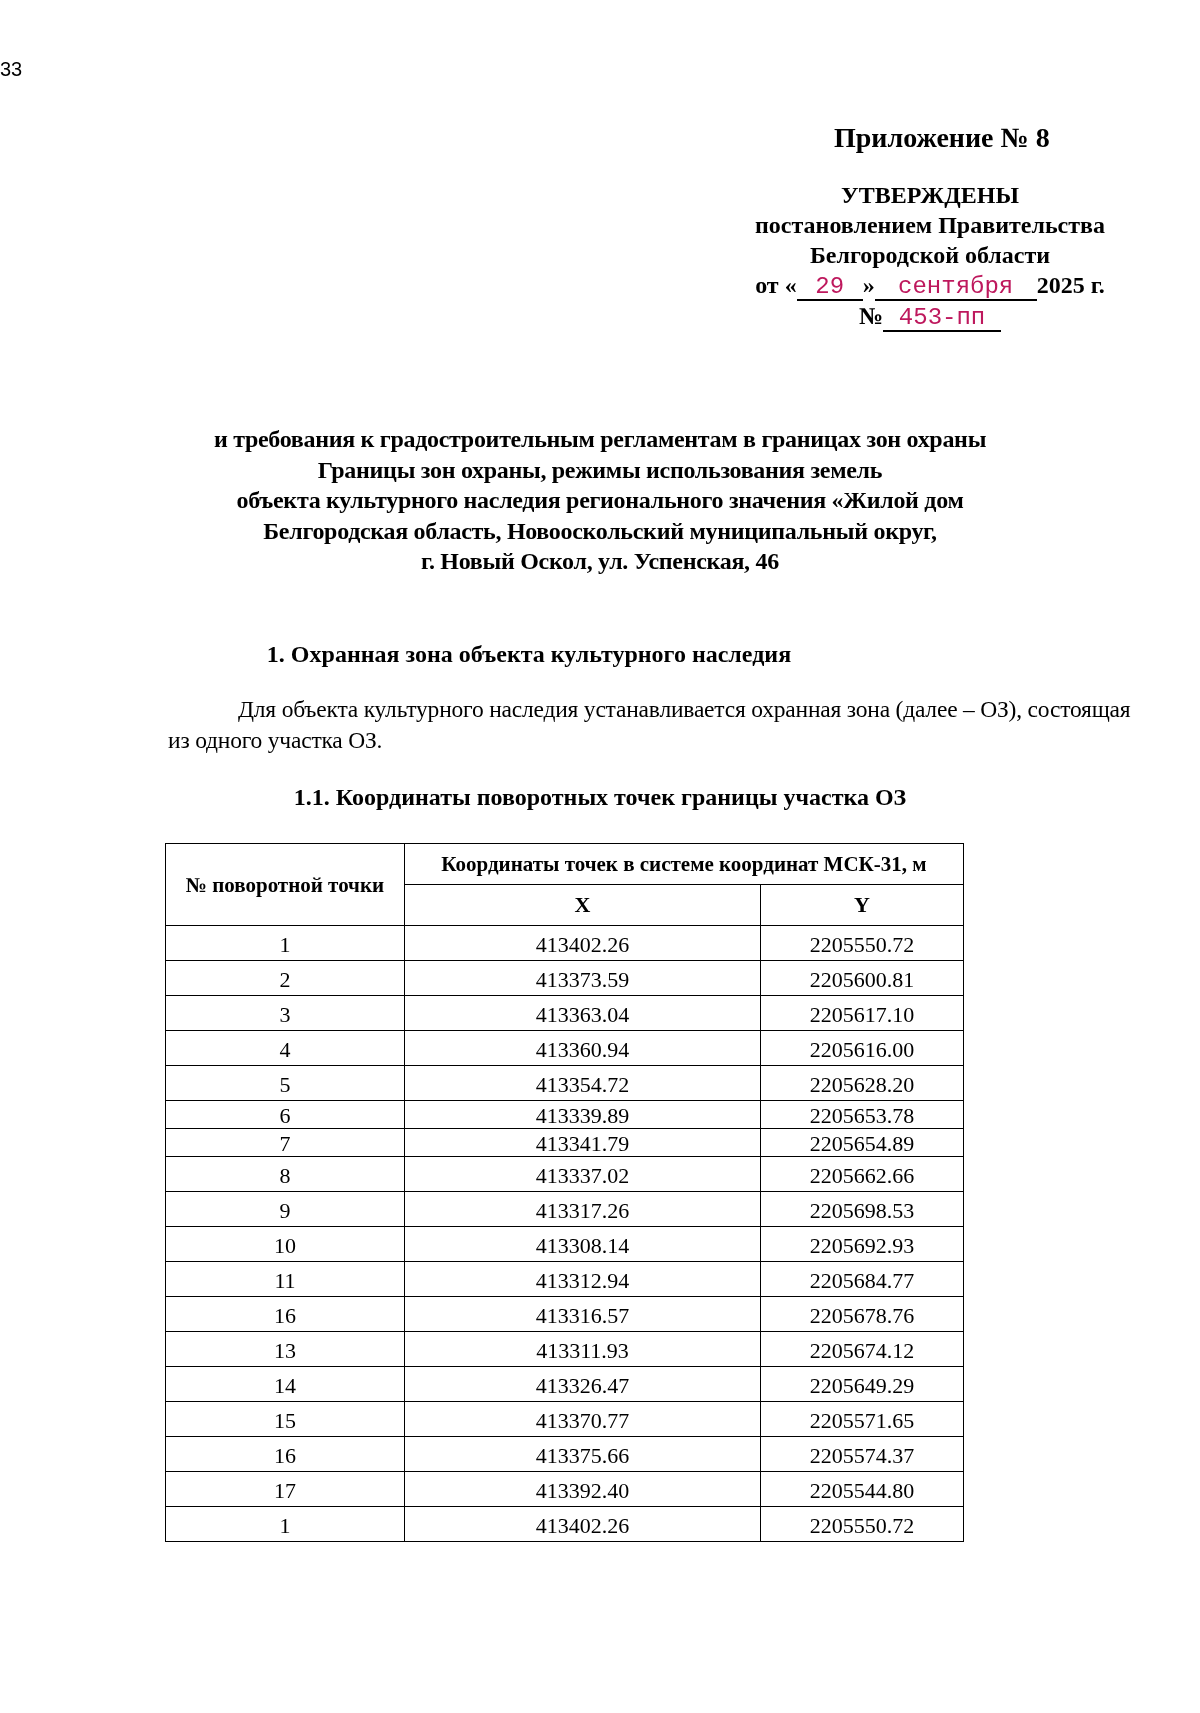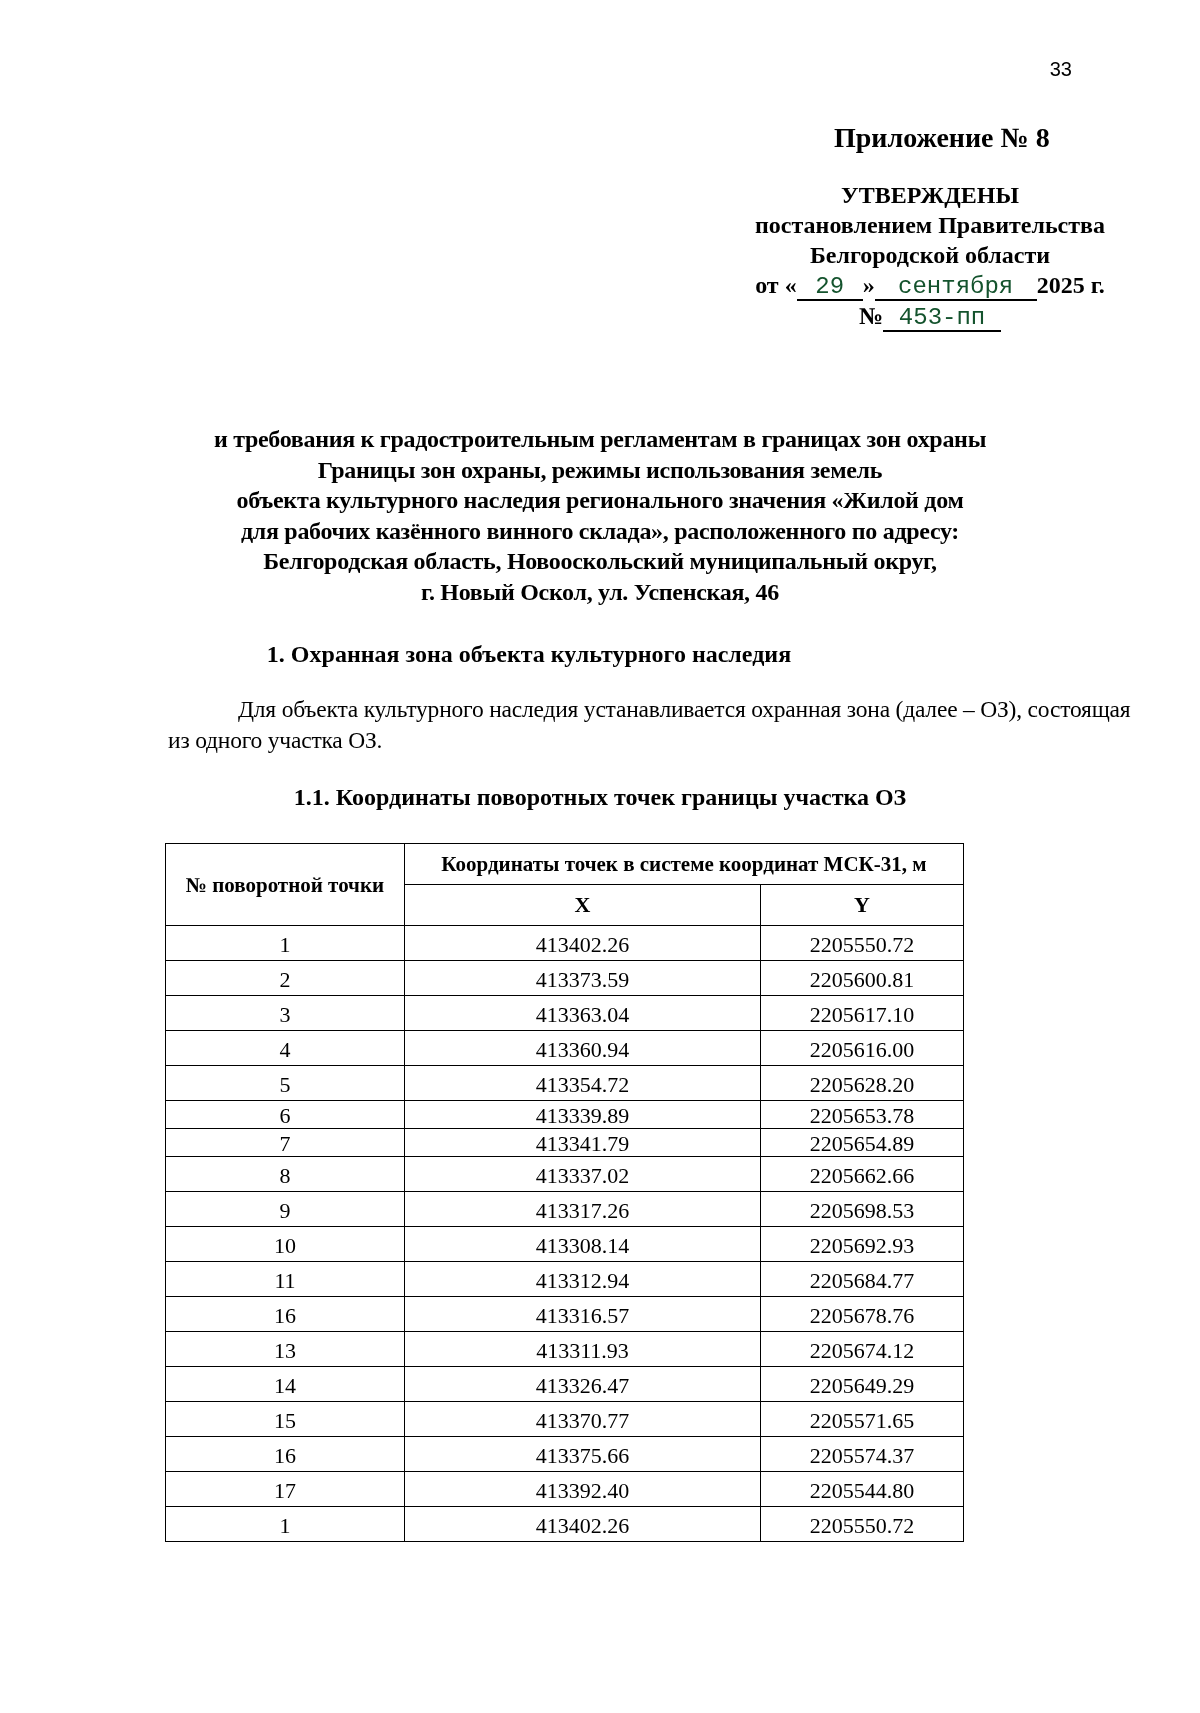--- a/index.html
+++ b/index.html
@@ -13,21 +13,21 @@
       position: relative;
       overflow: hidden;
       color: #000;
       font-family: "Liberation Serif", "DejaVu Serif", serif;
     }
     .page-number {
       position: absolute;
       top: 58px;
       left: 0;
       width: 1072px;
-      text-align: right;
+      text-align: left;
       font-family: "Liberation Sans", "DejaVu Sans", sans-serif;
       font-size: 20px;
     }
     .appendix {
       position: absolute;
       top: 122px;
       left: 834px;
       font-weight: bold;
       font-size: 28px;
     }
@@ -38,21 +38,21 @@
       width: 400px;
       text-align: center;
       font-weight: bold;
       font-size: 24px;
       line-height: 30px;
     }
     .approval .line { display: block; white-space: nowrap; }
     .fill {
       font-family: "Liberation Mono", "DejaVu Sans Mono", monospace;
       font-weight: normal;
-      color: #14532d;
+      color: #be185d;
       border-bottom: 2px solid #000;
       display: inline-block;
       line-height: 24px;
     }
     .fill.day { width: 66px; text-align: center; }
     .fill.month { width: 162px; text-align: center; }
     .fill.num { width: 118px; text-align: center; }
     .title-block {
       position: absolute;
       top: 424px;
@@ -139,21 +139,20 @@
   </span>
   <span class="line">
     <span>№</span><span class="fill num">453-пп</span>
   </span>
 </div>
 
 <div class="title-block">
   <div>и требования к градостроительным регламентам в границах зон охраны</div>
   <div>Границы зон охраны, режимы использования земель</div>
   <div>объекта культурного наследия регионального значения «Жилой дом</div>
-  <div>для рабочих казённого винного склада», расположенного по адресу:</div>
   <div>Белгородская область, Новооскольский муниципальный округ,</div>
   <div>г. Новый Оскол, ул. Успенская, 46</div>
 </div>
 
 <div class="section-title">1. Охранная зона объекта культурного наследия</div>
 
 <div class="paragraph">Для объекта культурного наследия устанавливается охранная зона (далее – ОЗ), состоящая из одного участка ОЗ.</div>
 
 <div class="subsection-title">1.1. Координаты поворотных точек границы участка ОЗ</div>
 

